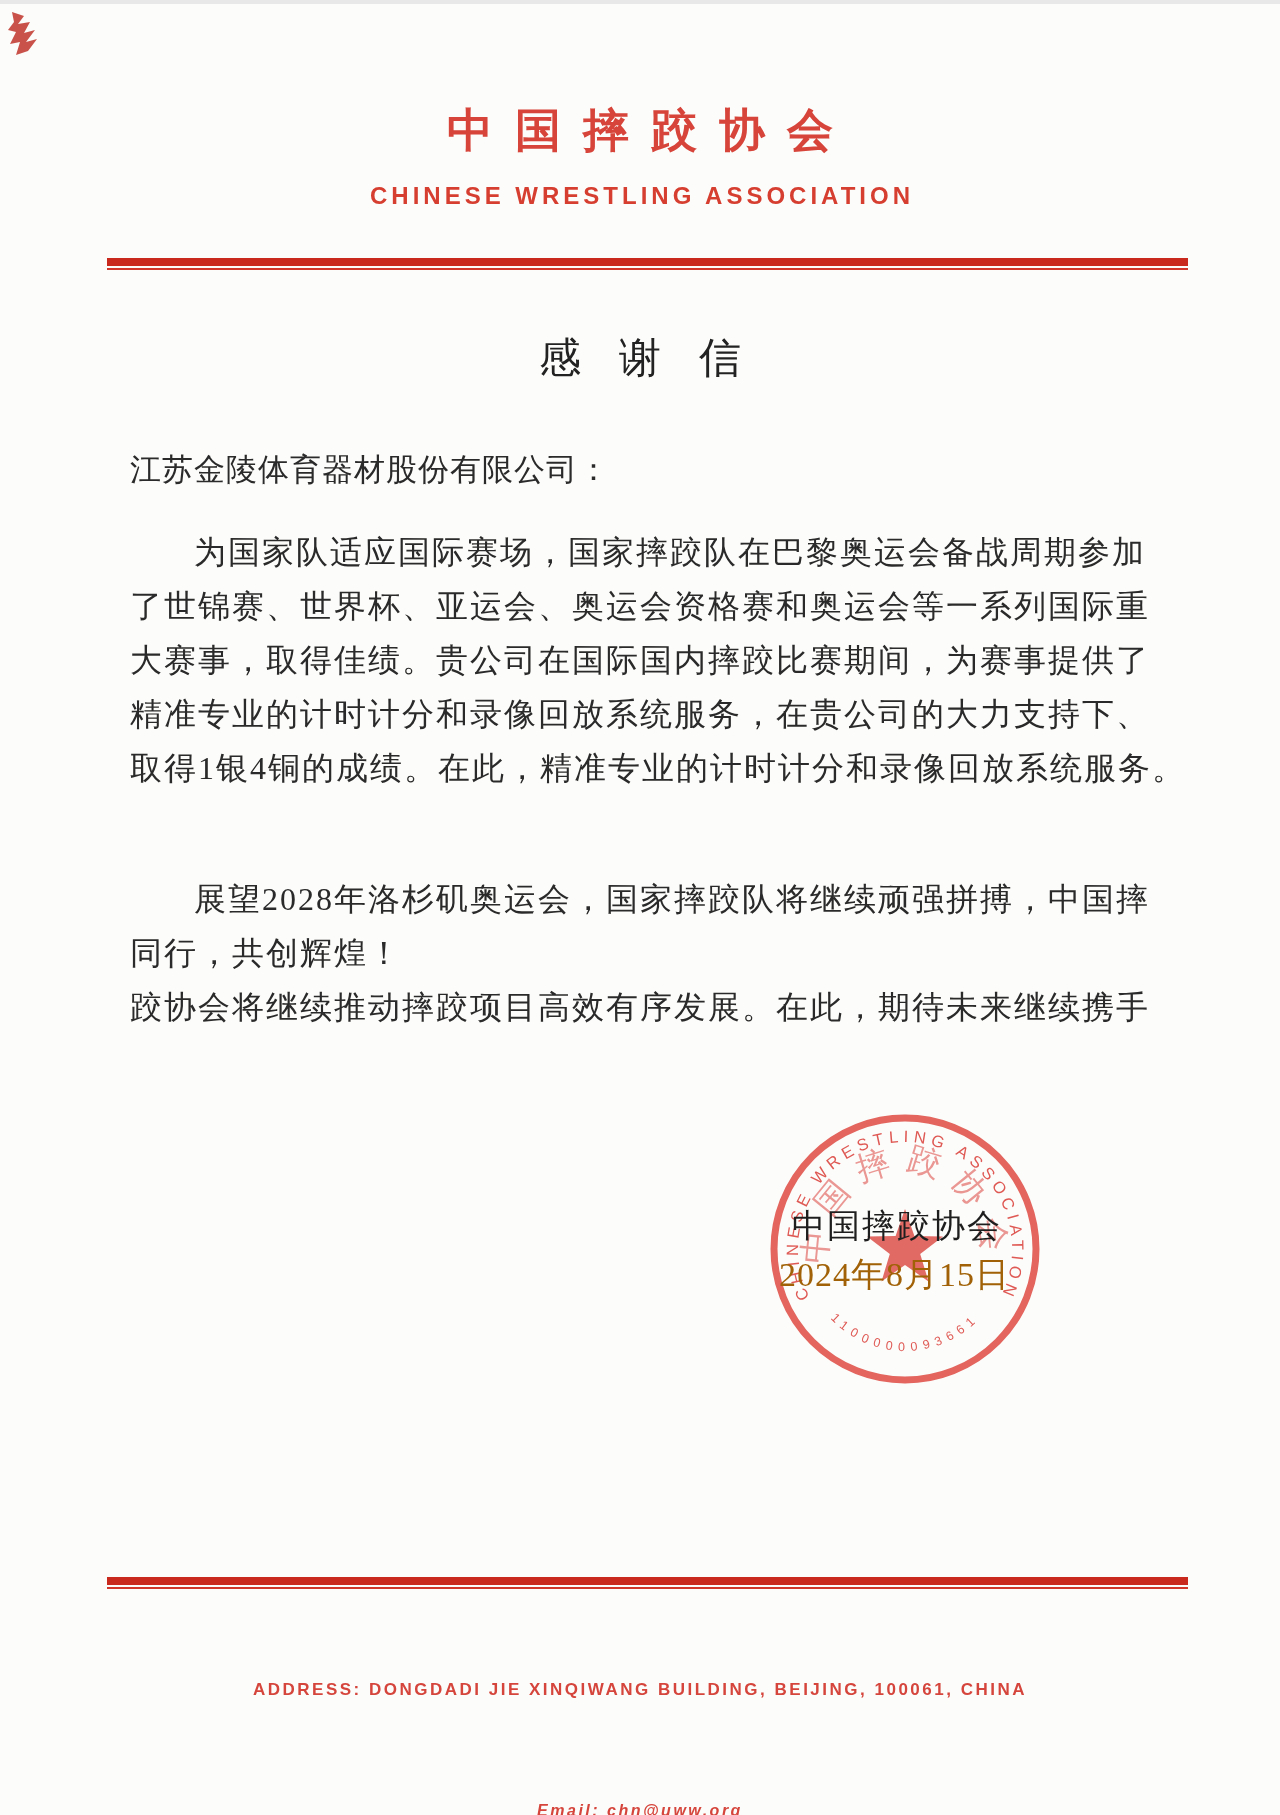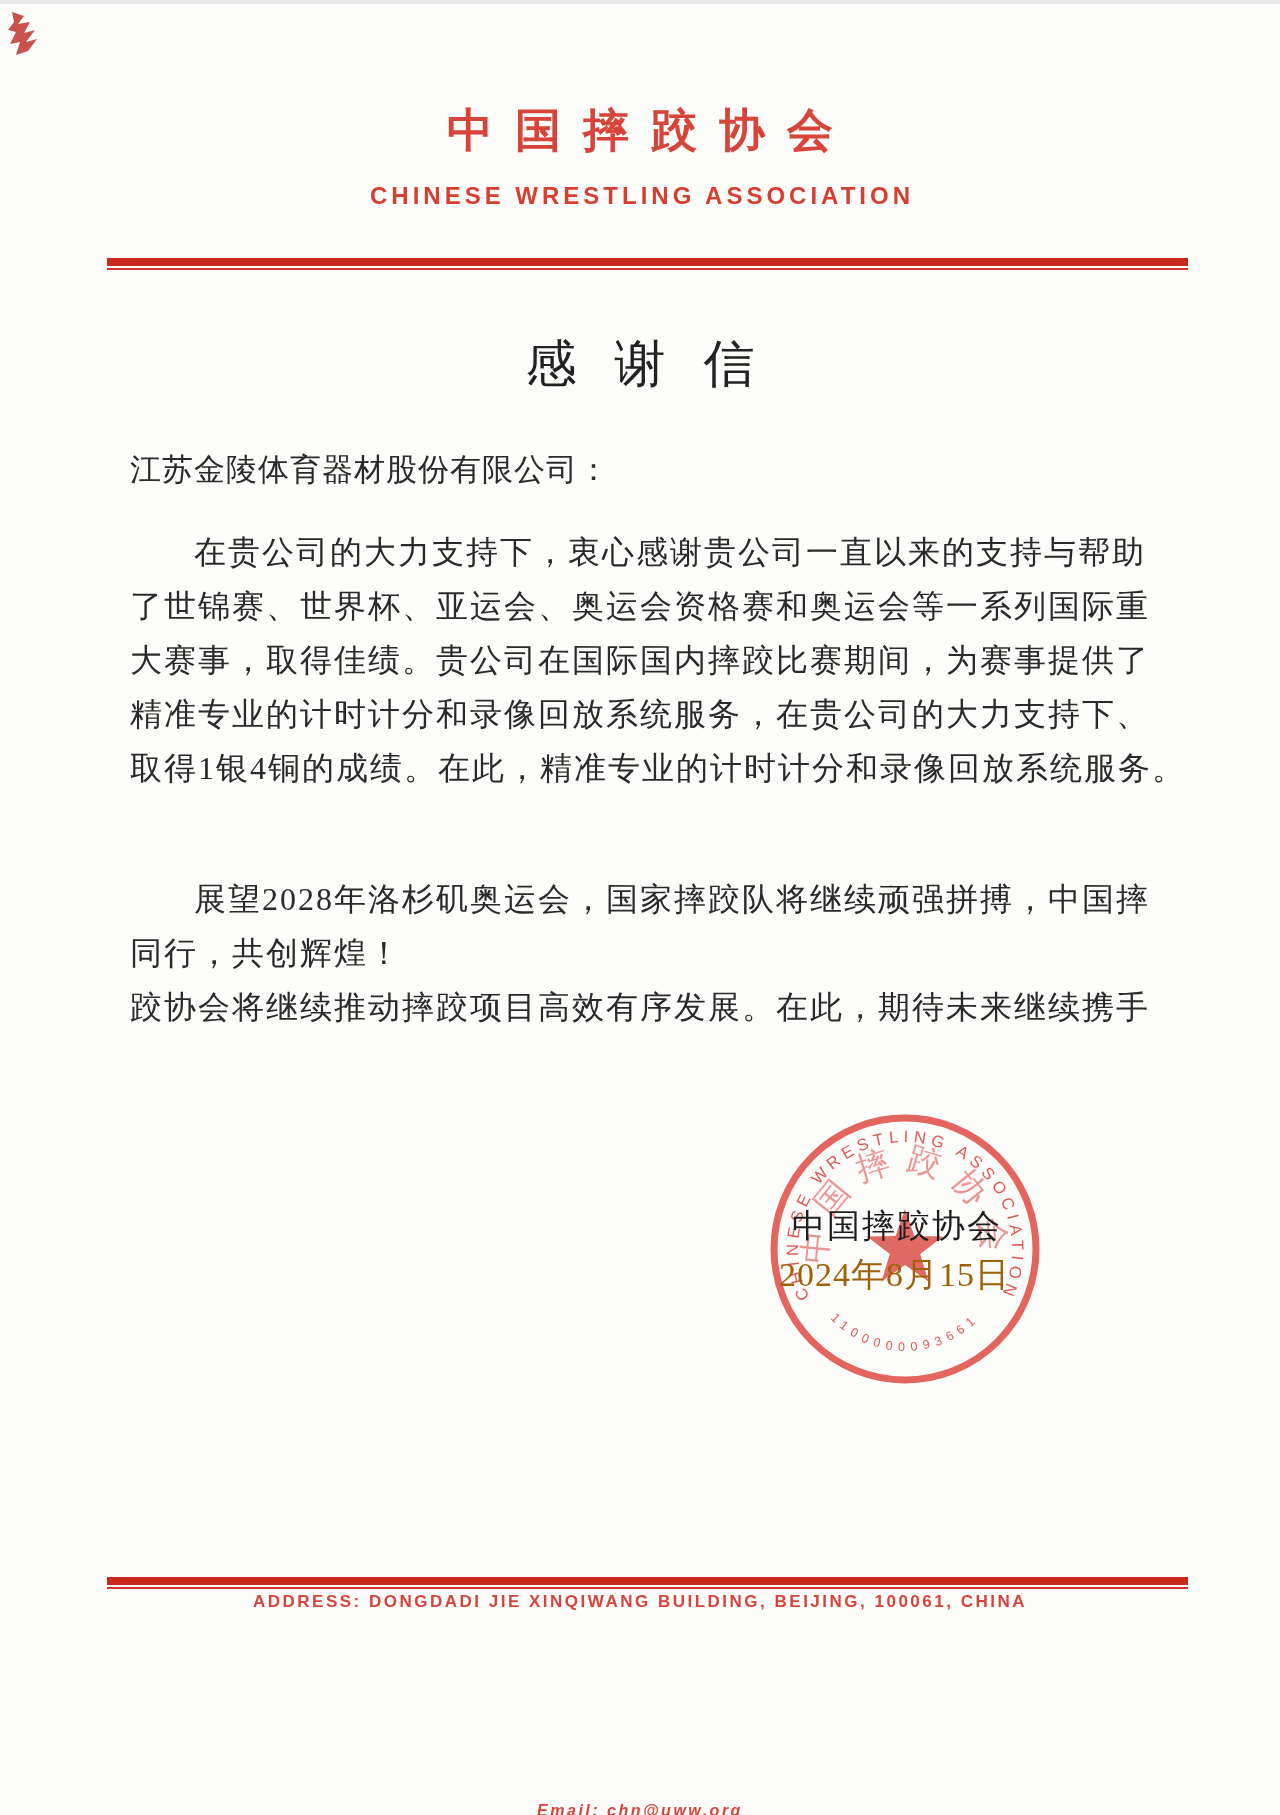--- a/index.html
+++ b/index.html
@@ -21,21 +21,21 @@
   }
   
   .rule{position:absolute;left:107px;width:1081px;}
   .rule .thick{height:8px;background:#c9281d;}
   .rule .thin{height:2px;margin-top:2px;background:#d0372a;}
   .rule-top{top:254px;}
   .rule-bottom{top:1573px;}
   
   .title{
     position:absolute;top:326px;left:0;width:100%;margin:0;text-align:center;
-    font-size:51px;font-weight:400;letter-spacing:38px;text-indent:38px;color:#222;
+    font-size:42px;font-weight:400;letter-spacing:38px;text-indent:38px;color:#222;
   }
   .salutation{
     position:absolute;top:445px;left:130px;width:1030px;
     font-size:31px;letter-spacing:1px;
   }
   .para{position:absolute;left:130px;width:1060px;font-size:32px;line-height:54px;letter-spacing:2px;}
   .para .line{height:54px;white-space:nowrap;}
   .para .indent{text-indent:64px;}
   .p1{top:521px;}
   .p2{top:868px;}
@@ -47,21 +47,21 @@
   }
   .sig-date{
     position:absolute;left:779px;top:1248px;z-index:2;
     font-size:34px;letter-spacing:1px;color:#a16207;
   }
   
   .footer-text{
     position:absolute;left:0;width:100%;text-align:center;color:#d5453c;
     font-family:"Liberation Sans","DejaVu Sans",sans-serif;font-weight:700;
   }
-  .addr{top:1588px;font-size:17px;letter-spacing:2.5px;}
+  .addr{top:1676px;font-size:17px;letter-spacing:2.5px;}
   .telfax{top:1667px;font-size:17px;letter-spacing:2.5px;display:flex;justify-content:center;gap:36px;}
   .email{top:1798px;font-size:16px;letter-spacing:2.5px;font-style:italic;}
   .corner-mark{position:absolute;left:4px;top:2px;}
 </style>
 </head>
 <body>
 
 <div class="page">
 
   <svg class="corner-mark" width="50" height="56" viewBox="0 0 50 56" aria-hidden="true">
@@ -74,21 +74,21 @@
   <div class="rule rule-top">
     <div class="thick"></div>
     <div class="thin"></div>
   </div>
 
   <h1 class="title">感谢信</h1>
 
   <div class="salutation">江苏金陵体育器材股份有限公司：</div>
 
   <div class="para p1">
-    <div class="line indent">在贵公司的大力支持下，衷心感谢贵公司一直以来的支持与帮助</div>
+    <div class="line indent">为国家队适应国际赛场，国家摔跤队在巴黎奥运会备战周期参加</div>
     <div class="line">了世锦赛、世界杯、亚运会、奥运会资格赛和奥运会等一系列国际重</div>
     <div class="line">大赛事，取得佳绩。贵公司在国际国内摔跤比赛期间，为赛事提供了</div>
     <div class="line">精准专业的计时计分和录像回放系统服务，在贵公司的大力支持下、</div>
     <div class="line">取得1银4铜的成绩。在此，精准专业的计时计分和录像回放系统服务。</div>
   </div>
 
   <div class="para p2">
     <div class="line indent">展望2028年洛杉矶奥运会，国家摔跤队将继续顽强拼搏，中国摔</div>
     <div class="line">同行，共创辉煌！</div>
     <div class="line">跤协会将继续推动摔跤项目高效有序发展。在此，期待未来继续携手</div>

